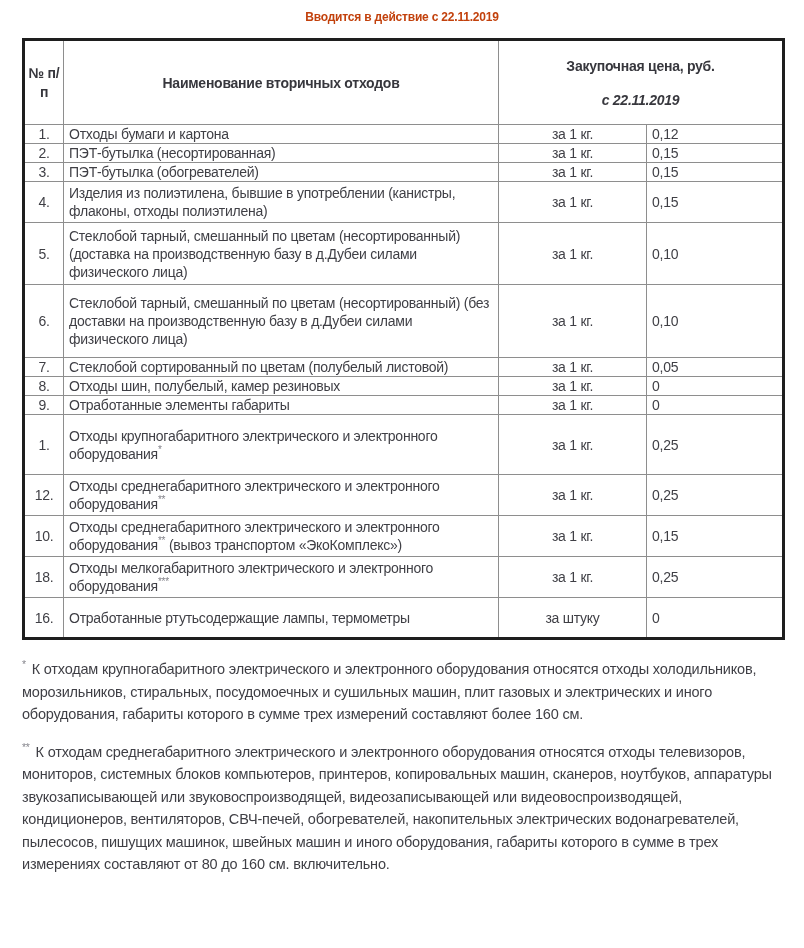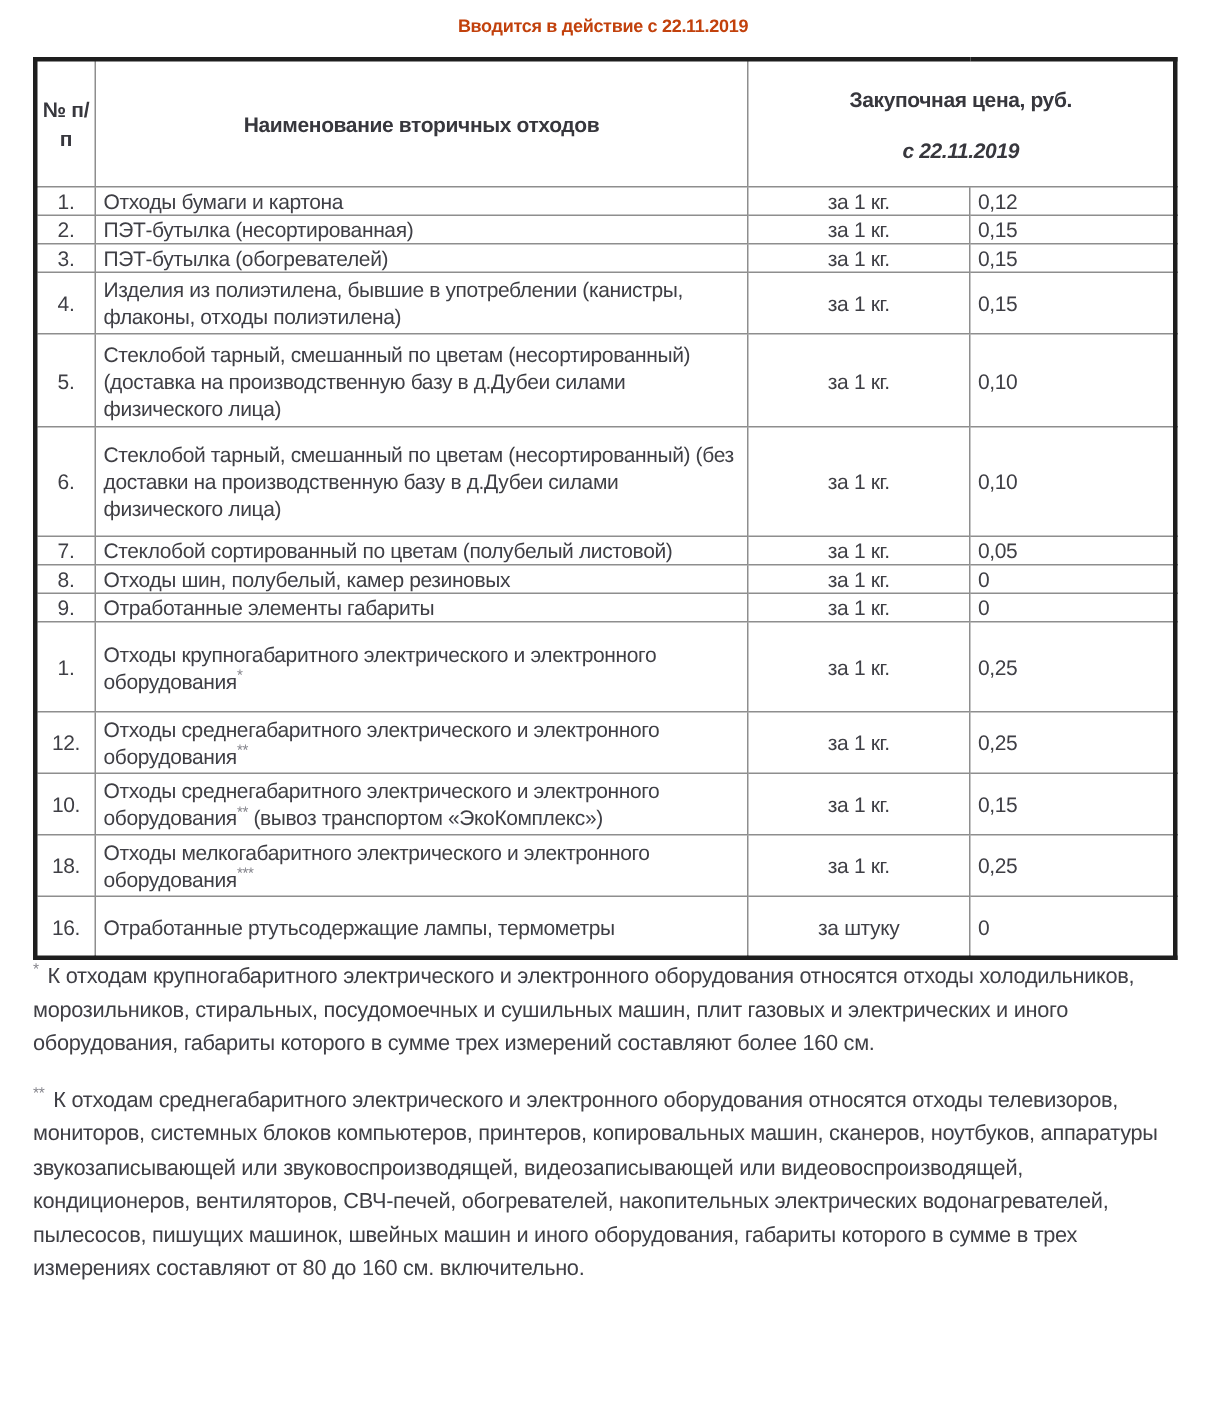--- a/index.html
+++ b/index.html
@@ -66,21 +66,21 @@
   .price-table tbody tr:nth-child(15) { height: 41px; }
   .price-table td.num   { text-align: center; }
   .price-table td.name  { text-align: left; }
   .price-table td.unit  { text-align: center; }
   .price-table td.price { }
   sup {
     font-size: 72%;
     color: #85858c;
     line-height: 0;
   }
-  .footnotes { }
+  .footnotes { margin-top: 18px; }
   .footnote {
     font-size: 14.5px;
     line-height: 22.5px;
     letter-spacing: -0.2px;
     color: #3f3f45;
     margin: 0 0 15px 0;
     max-width: 762px;
   }
   .footnote sup { margin-right: 2px; }
 </style>

